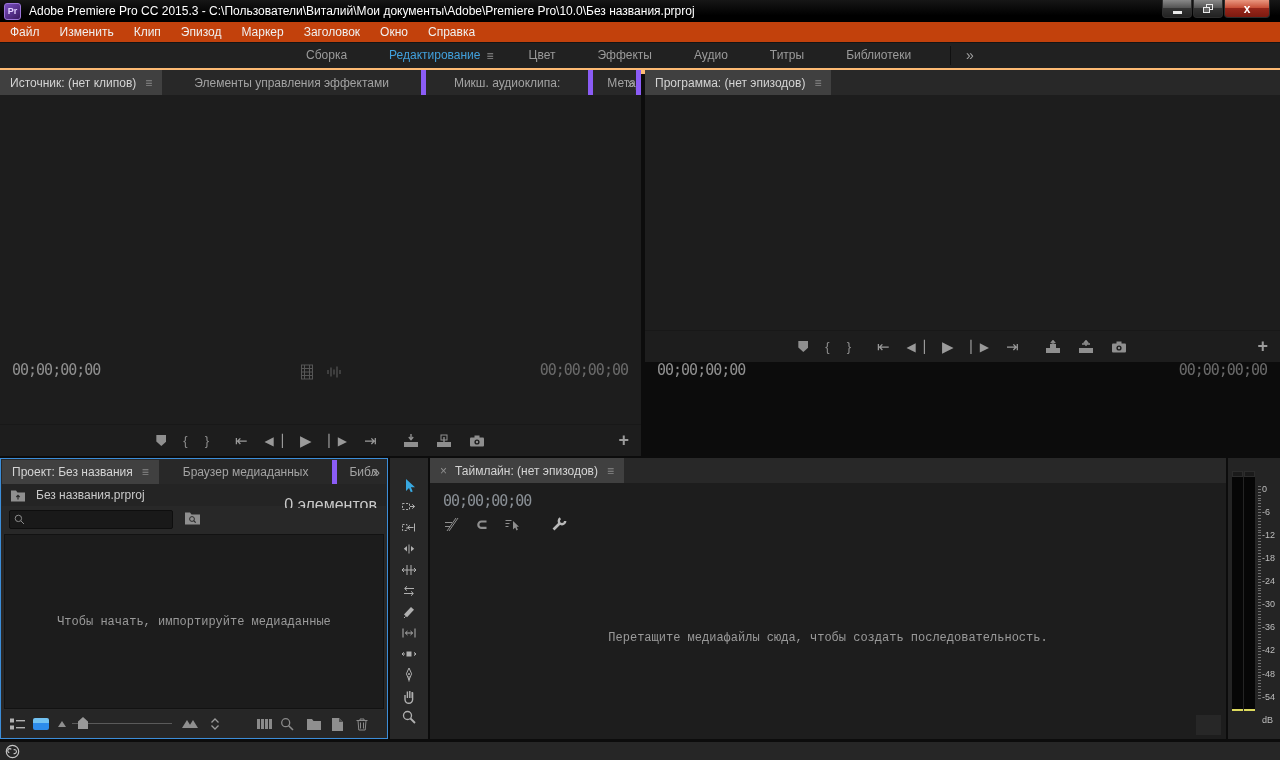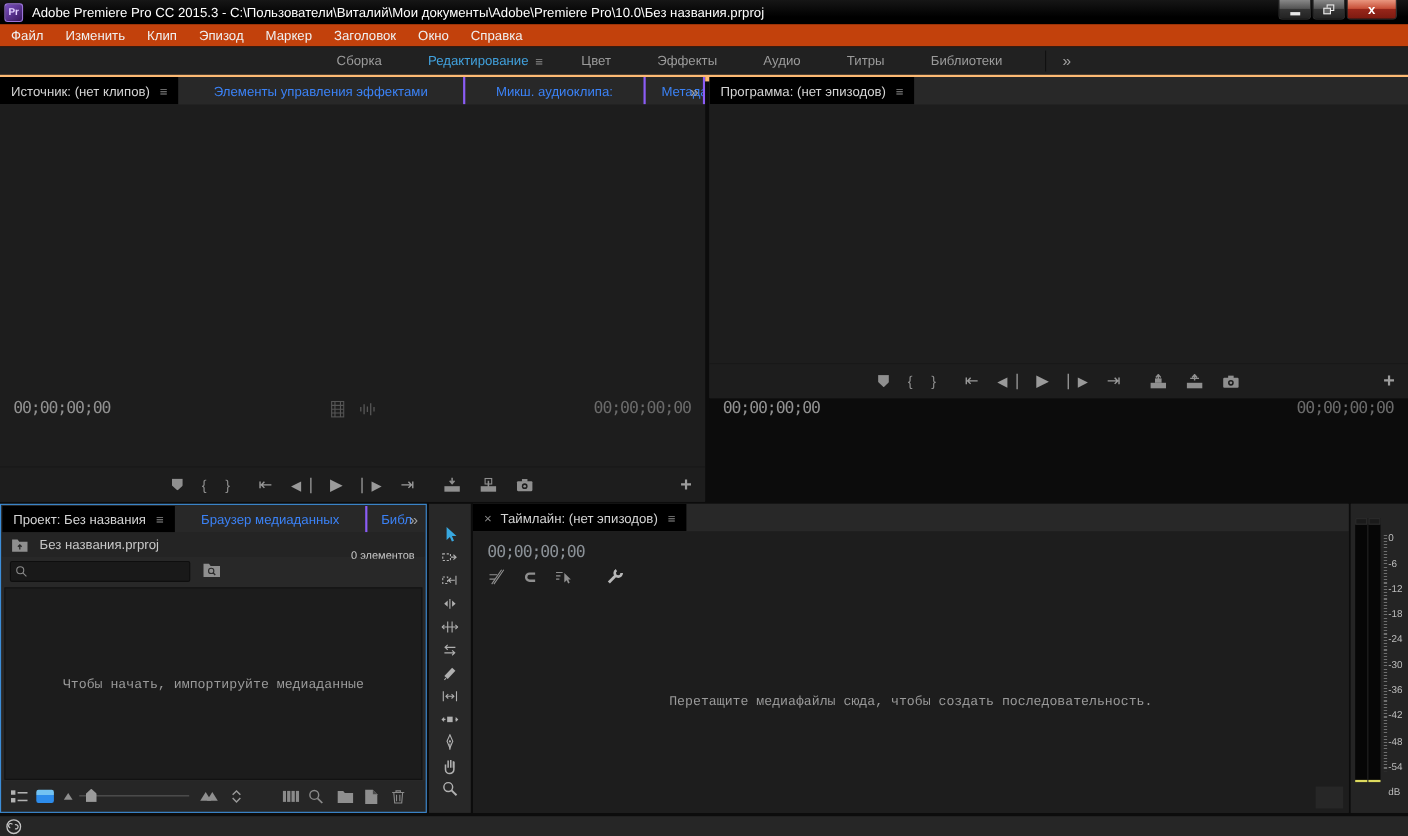--- a/index.html
+++ b/index.html
@@ -30,22 +30,22 @@
   .wsbar{position:absolute;left:0;top:43px;width:1280px;height:25px;background:#212121;border-bottom:6px solid #fdba74;
          display:flex;align-items:center;}
   .ws-tab{padding:0 21px;font-size:12px;color:#9b9b9b;line-height:25px;white-space:nowrap;}
   .ws-tab.active{color:#41a0dc;padding-right:6px;}
   .ws-menu-glyph{color:#8d8d8d;font-size:12px;padding-right:14px;}
   .ws-divider{position:absolute;left:950px;top:3px;height:19px;width:1px;background:#101010;}
   .ws-overflow{position:absolute;left:966px;top:0;color:#a0a0a0;font-size:14px;line-height:25px;}
   
   .panel{position:absolute;background:#282828;}
   .tabstrip{position:absolute;left:0;top:0;right:0;height:25px;background:#282828;display:flex;align-items:stretch;overflow:hidden;}
-  .tab{display:flex;align-items:center;padding:0 10px;font-size:12px;color:#3b82f6;border-right:2px solid #8b5cf6;white-space:nowrap;}
-  .tab.active{background:#000000;color:#d4d4d4;border-right:none;}
+  .tab{display:flex;align-items:center;padding:0 10px;font-size:12px;color:#a3a3a3;border-right:5px solid #8b5cf6;white-space:nowrap;}
+  .tab.active{background:#404040;color:#d4d4d4;border-right:none;}
   .menu-glyph{margin-left:9px;color:#8a8a8a;font-size:12px;}
   .overflow-btn{position:absolute;right:6px;top:0;height:25px;display:flex;align-items:center;color:#a0a0a0;font-size:14px;}
   
   .monitor-body{position:absolute;left:0;top:25px;right:0;bottom:0;background:#1d1d1d;}
   .tc-row{position:absolute;left:0;right:0;top:266px;height:24px;}
   .tc{font-family:"DejaVu Sans Mono","Liberation Mono",monospace;font-size:15px;letter-spacing:-1px;}
   .tc.current{position:absolute;left:12px;color:#909090;}
   .tc.duration{position:absolute;right:13px;color:#6a6a6a;}
   .center-icons{position:absolute;left:50%;transform:translateX(-50%);top:3px;display:flex;gap:13px;align-items:center;}
   .transport{position:absolute;left:0;right:0;bottom:0;height:31px;border-top:1px solid #181818;
@@ -53,21 +53,21 @@
   .ticon{color:#999;font-size:12px;line-height:1;display:flex;align-items:center;}
   .ticon.brace{font-size:13px;color:#8d8d8d;}
   .ticon.playg{font-size:15px;color:#9b9b9b;}
   .pent{width:10px;height:11px;background:#8f8f8f;clip-path:polygon(0 0,100% 0,100% 58%,50% 100%,0 58%);}
   .add-btn{position:absolute;right:12px;top:5px;color:#9c9c9c;font-size:18px;font-weight:bold;}
   .gap-left{margin-left:9px;}
   
   .project{border:1px solid #3c8dd8;box-sizing:border-box;}
   .proj-row{position:absolute;left:1px;right:1px;height:22px;display:flex;align-items:center;background:#242424;}
   .proj-label{font-size:12px;color:#c9c9c9;margin-left:10px;}
-  .proj-count{position:absolute;right:9px;font-size:10px;color:#c9c9c9;margin-top:20px;}
+  .proj-count{position:absolute;right:9px;font-size:16px;color:#c9c9c9;margin-top:20px;}
   .search-box{position:absolute;left:7px;top:2px;width:162px;height:17px;background:#191919;border:1px solid #0e0e0e;border-radius:2px;
               display:flex;align-items:center;}
   .search-box input{background:transparent;border:none;outline:none;color:#ccc;font-size:11px;width:130px;}
   .proj-list{position:absolute;left:3px;right:3px;top:75px;bottom:29px;background:#1c1c1c;border:1px solid #121212;
              display:flex;align-items:center;justify-content:center;}
   .empty-msg{font-size:12px;color:#9a9a9a;font-family:Liberation Mono, monospace;}
   .proj-toolbar{position:absolute;left:1px;right:1px;bottom:1px;height:27px;background:#262626;}
   .ptool{position:absolute;top:50%;transform:translateY(-50%);display:flex;align-items:center;justify-content:center;}
   .iconview-btn{width:16px;height:12px;border-radius:2px;background:linear-gradient(#72c2f2 0 42%,#2d8ceb 42%);}
   .tri{width:0;height:0;border-left:4px solid transparent;border-right:4px solid transparent;border-bottom:6px solid #8f8f8f;}

